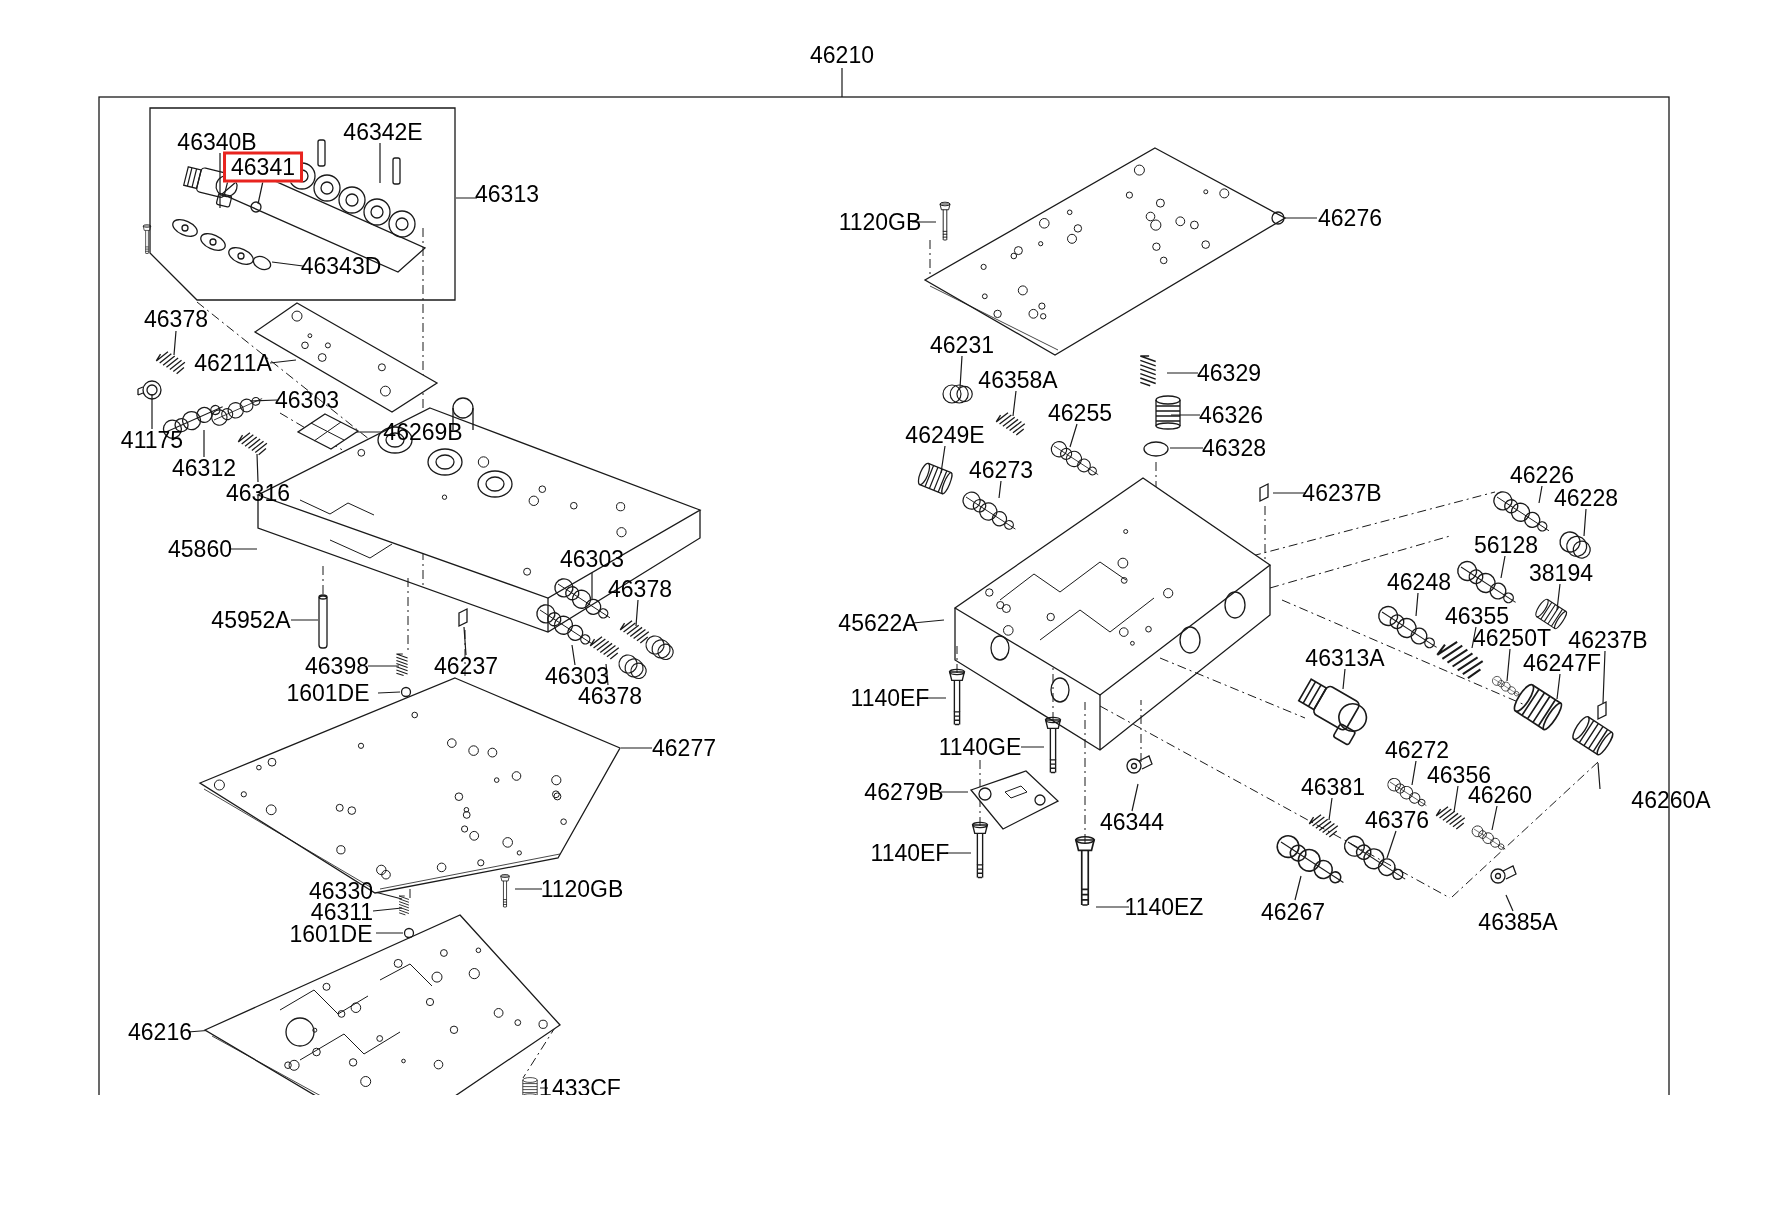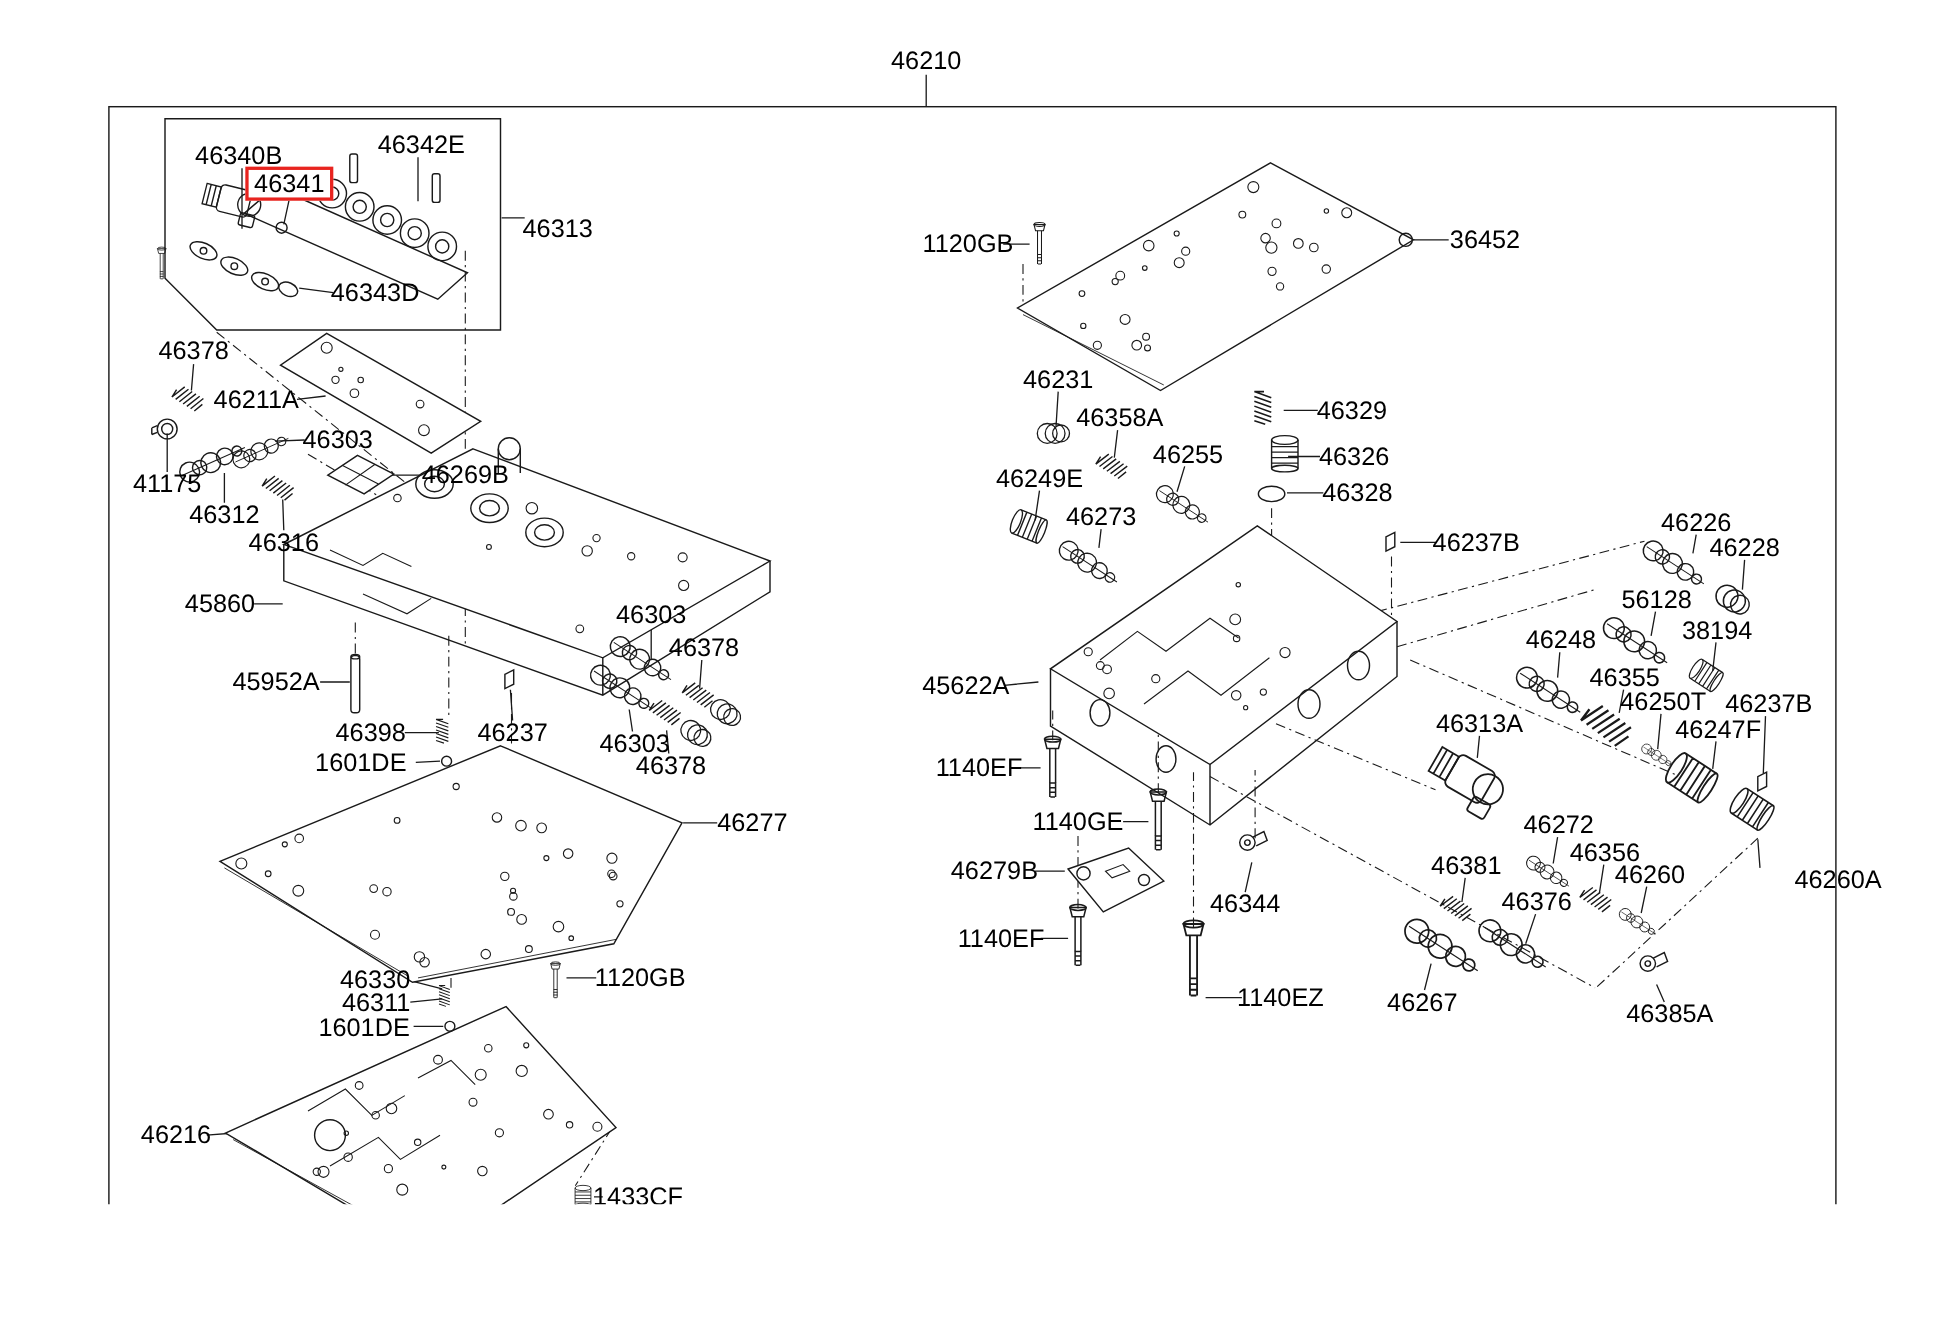--- a/index.html
+++ b/index.html
@@ -359,21 +359,21 @@
     <use href="#g-spring" transform="translate(1313,818) rotate(33)"></use>
     <use href="#g-spool" transform="translate(1348,842) rotate(33) scale(1.1)"></use>
     <use href="#g-clip" transform="translate(1492,872)"></use>
   </g>
 </svg>
 
 <div class="lbl" style="left:842px;top:55px">46210</div>
 <div class="lbl" style="left:217px;top:142px">46340B</div>
 <div class="lbl hl" style="left:263px;top:167px">46341</div>
 <div class="lbl" style="left:383px;top:132px">46342E</div>
-<div class="lbl" style="left:507px;top:208px">46313</div>
+<div class="lbl" style="left:507px;top:194px">46313</div>
 <div class="lbl" style="left:341px;top:266px">46343D</div>
 <div class="lbl" style="left:176px;top:319px">46378</div>
 <div class="lbl" style="left:233px;top:363px">46211A</div>
 <div class="lbl" style="left:307px;top:400px">46303</div>
 <div class="lbl" style="left:152px;top:440px">41175</div>
 <div class="lbl" style="left:204px;top:468px">46312</div>
 <div class="lbl" style="left:258px;top:493px">46316</div>
 <div class="lbl" style="left:423px;top:432px">46269B</div>
 <div class="lbl" style="left:200px;top:549px">45860</div>
 <div class="lbl" style="left:251px;top:620px">45952A</div>
@@ -385,21 +385,21 @@
 <div class="lbl" style="left:577px;top:676px">46303</div>
 <div class="lbl" style="left:610px;top:696px">46378</div>
 <div class="lbl" style="left:684px;top:748px">46277</div>
 <div class="lbl" style="left:341px;top:891px">46330</div>
 <div class="lbl" style="left:342px;top:912px">46311</div>
 <div class="lbl" style="left:331px;top:934px">1601DE</div>
 <div class="lbl" style="left:582px;top:889px">1120GB</div>
 <div class="lbl" style="left:160px;top:1032px">46216</div>
 <div class="lbl" style="left:580px;top:1088px">1433CF</div>
 <div class="lbl" style="left:880px;top:222px">1120GB</div>
-<div class="lbl" style="left:1350px;top:218px">36452</div>
+<div class="lbl" style="left:1350px;top:218px">46276</div>
 <div class="lbl" style="left:962px;top:345px">46231</div>
 <div class="lbl" style="left:1018px;top:380px">46358A</div>
 <div class="lbl" style="left:1080px;top:413px">46255</div>
 <div class="lbl" style="left:1229px;top:373px">46329</div>
 <div class="lbl" style="left:1231px;top:415px">46326</div>
 <div class="lbl" style="left:1234px;top:448px">46328</div>
 <div class="lbl" style="left:945px;top:435px">46249E</div>
 <div class="lbl" style="left:1001px;top:470px">46273</div>
 <div class="lbl" style="left:1342px;top:493px">46237B</div>
 <div class="lbl" style="left:1542px;top:475px">46226</div>

